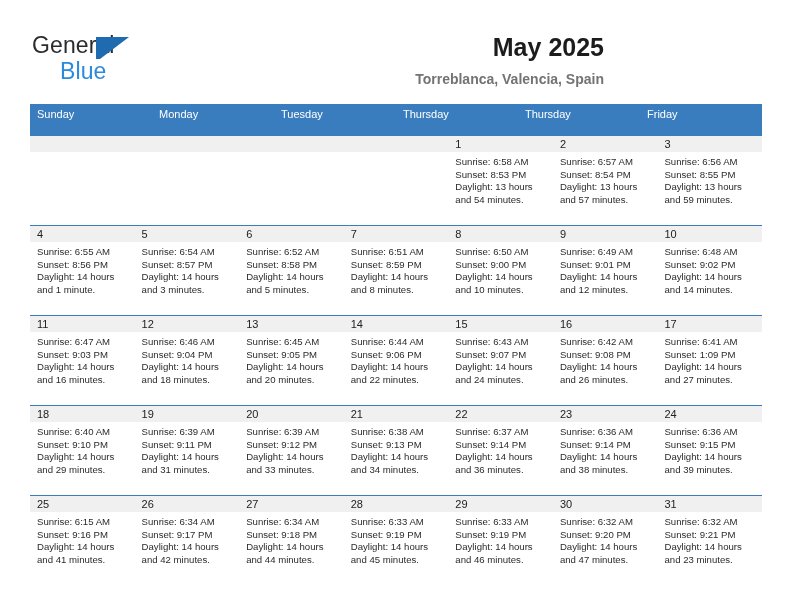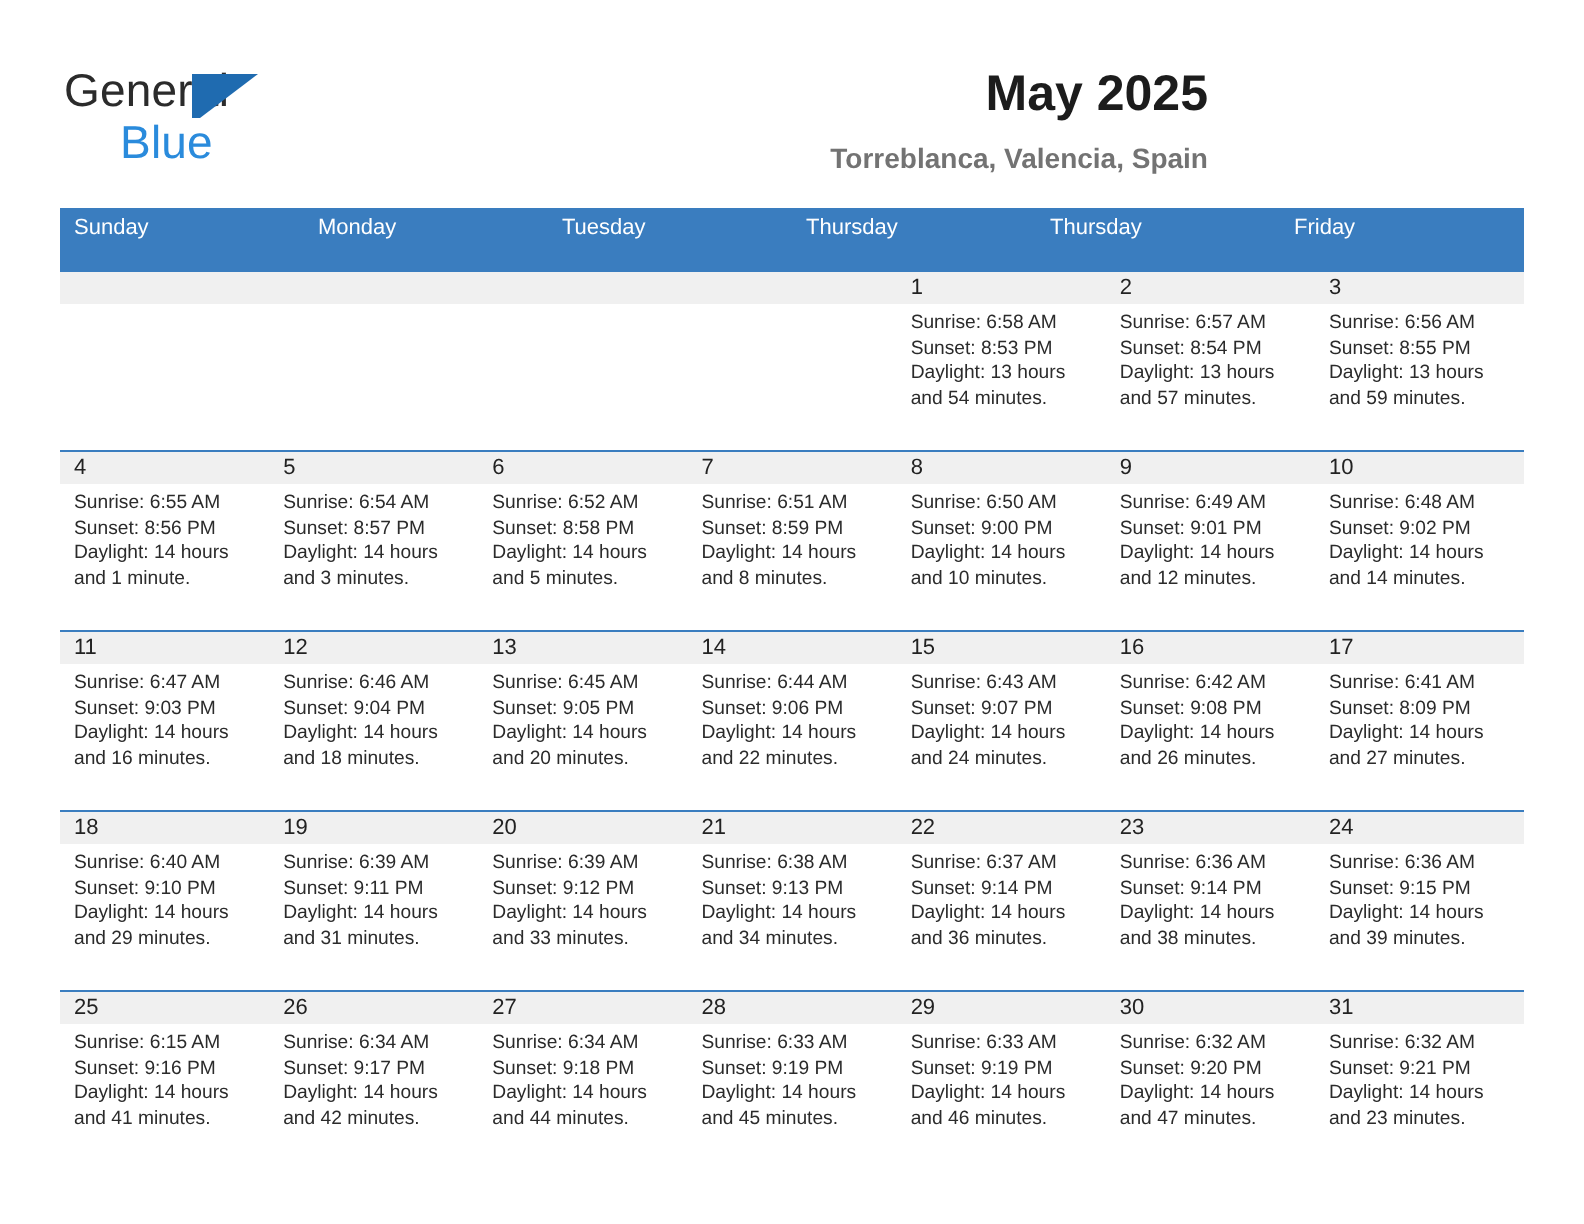--- a/index.html
+++ b/index.html
@@ -364,21 +364,21 @@
               <div>Sunrise: 6:42 AM</div>
               <div>Sunset: 9:08 PM</div>
               <div>Daylight: 14 hours</div>
               <div>and 26 minutes.</div>
             </div>
           </div>
           <div class="cell">
             <div class="daynum">17</div>
             <div class="lines">
               <div>Sunrise: 6:41 AM</div>
-              <div>Sunset: 8:09 PM</div>
+              <div>Sunset: 1:09 PM</div>
               <div>Daylight: 14 hours</div>
               <div>and 27 minutes.</div>
             </div>
           </div>
         </div>
         <div class="week">
           <div class="cell">
             <div class="daynum">18</div>
             <div class="lines">
               <div>Sunrise: 6:40 AM</div>

